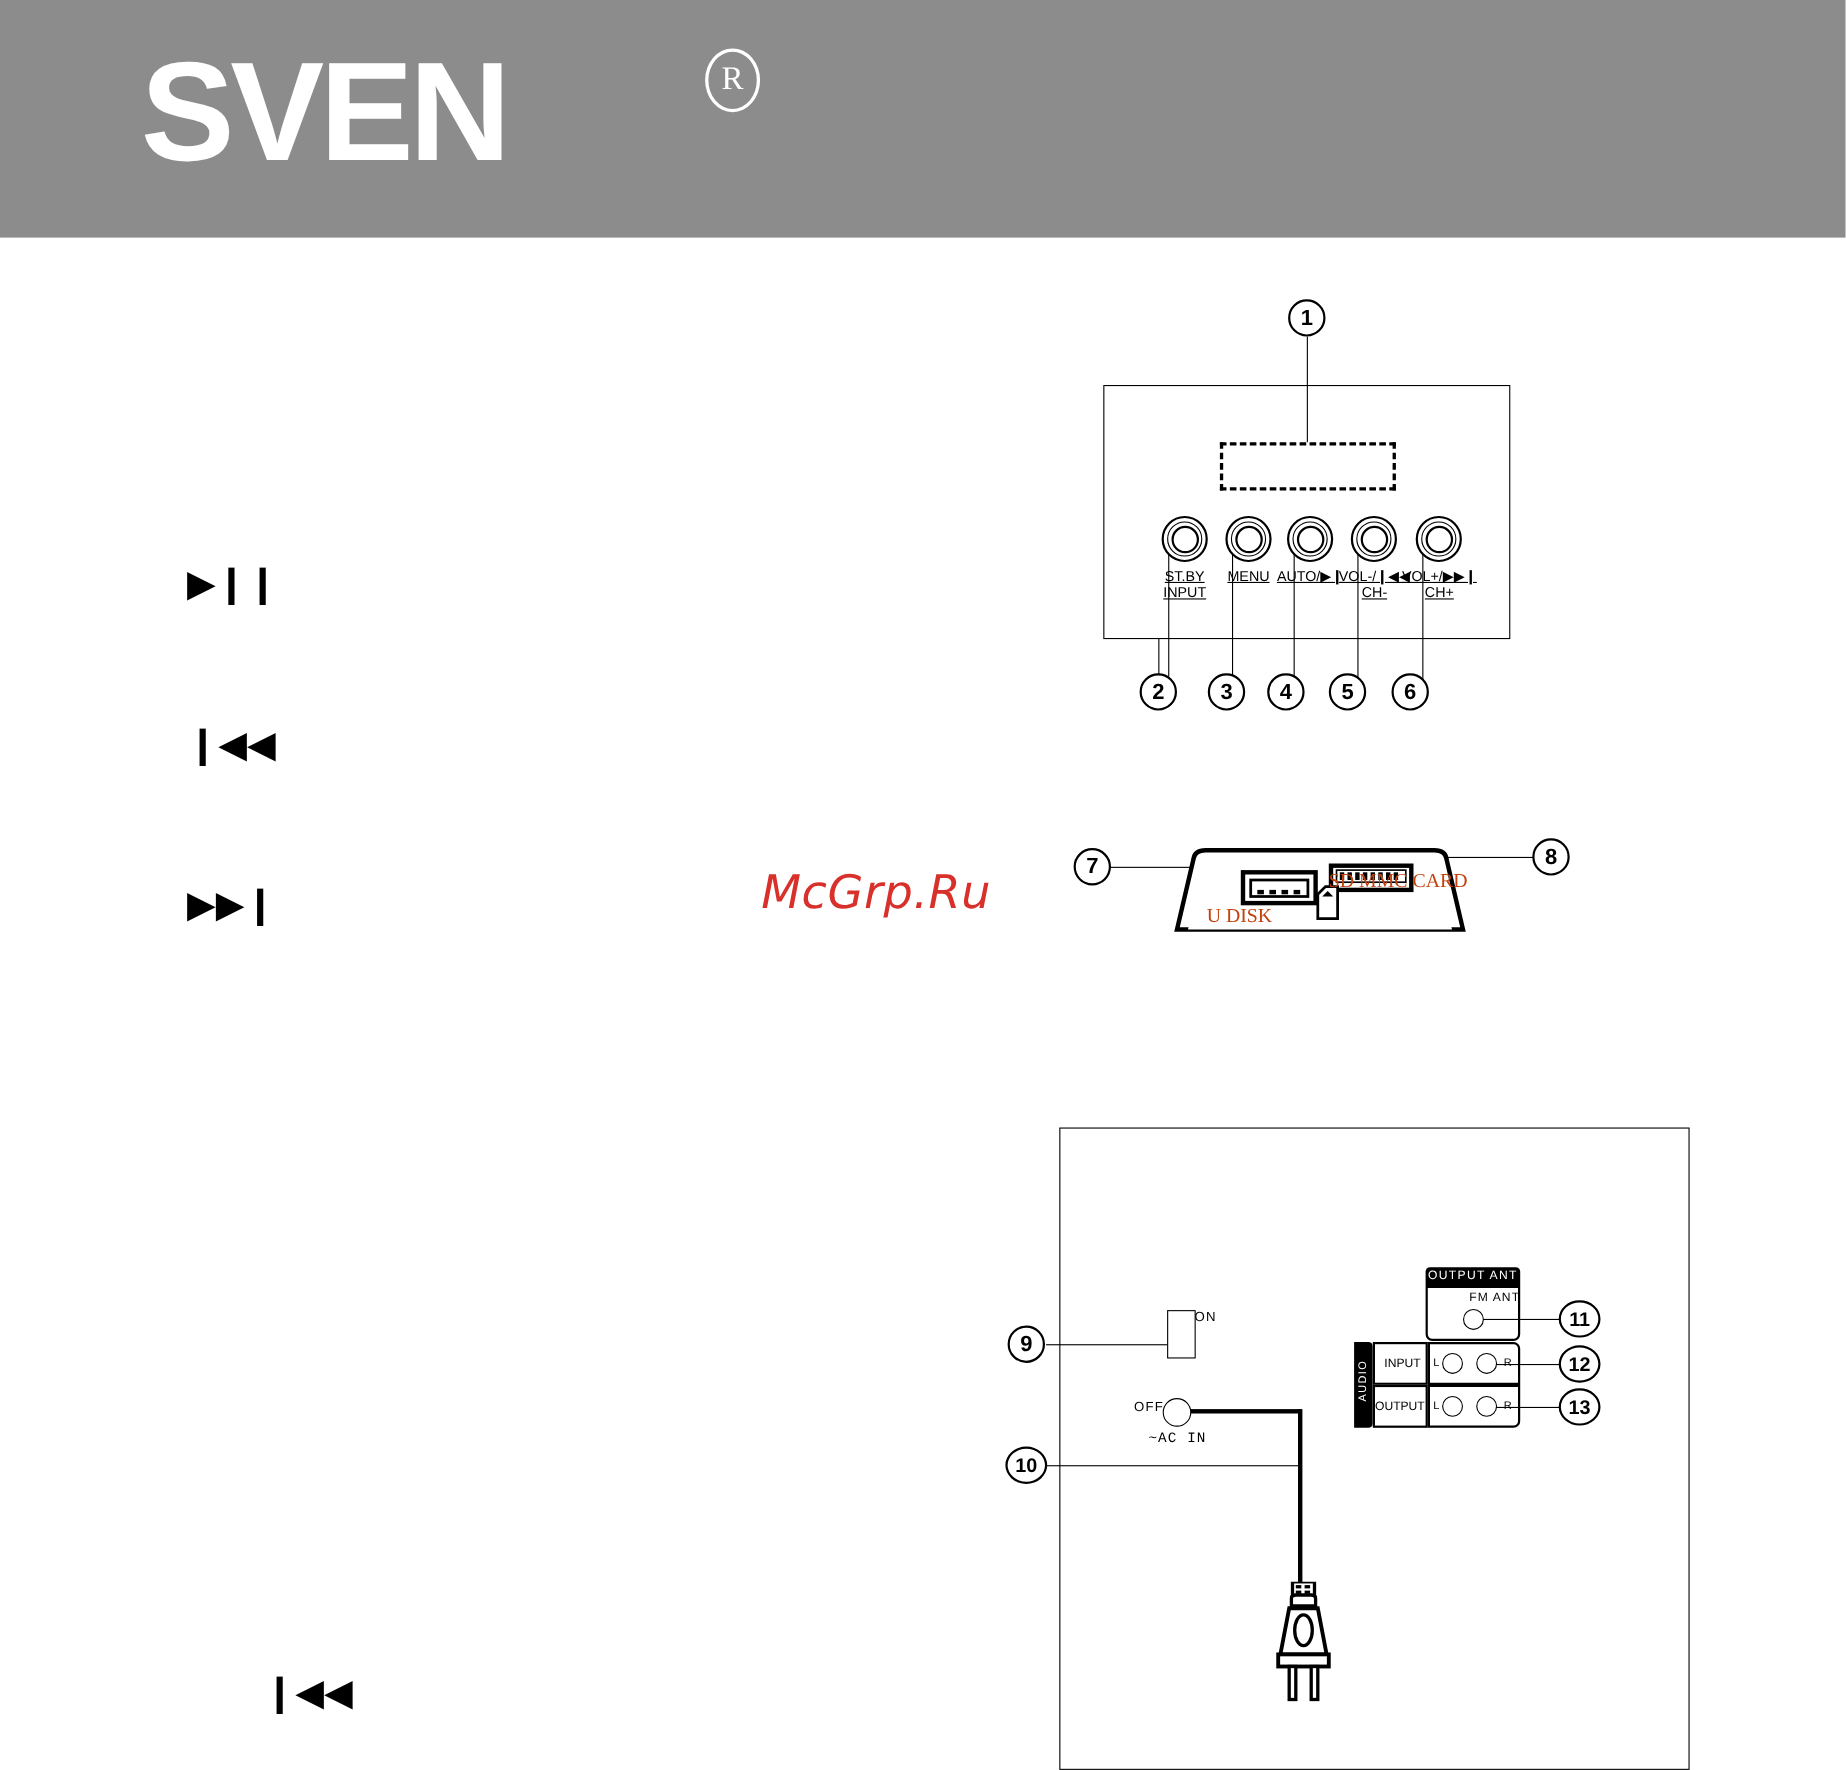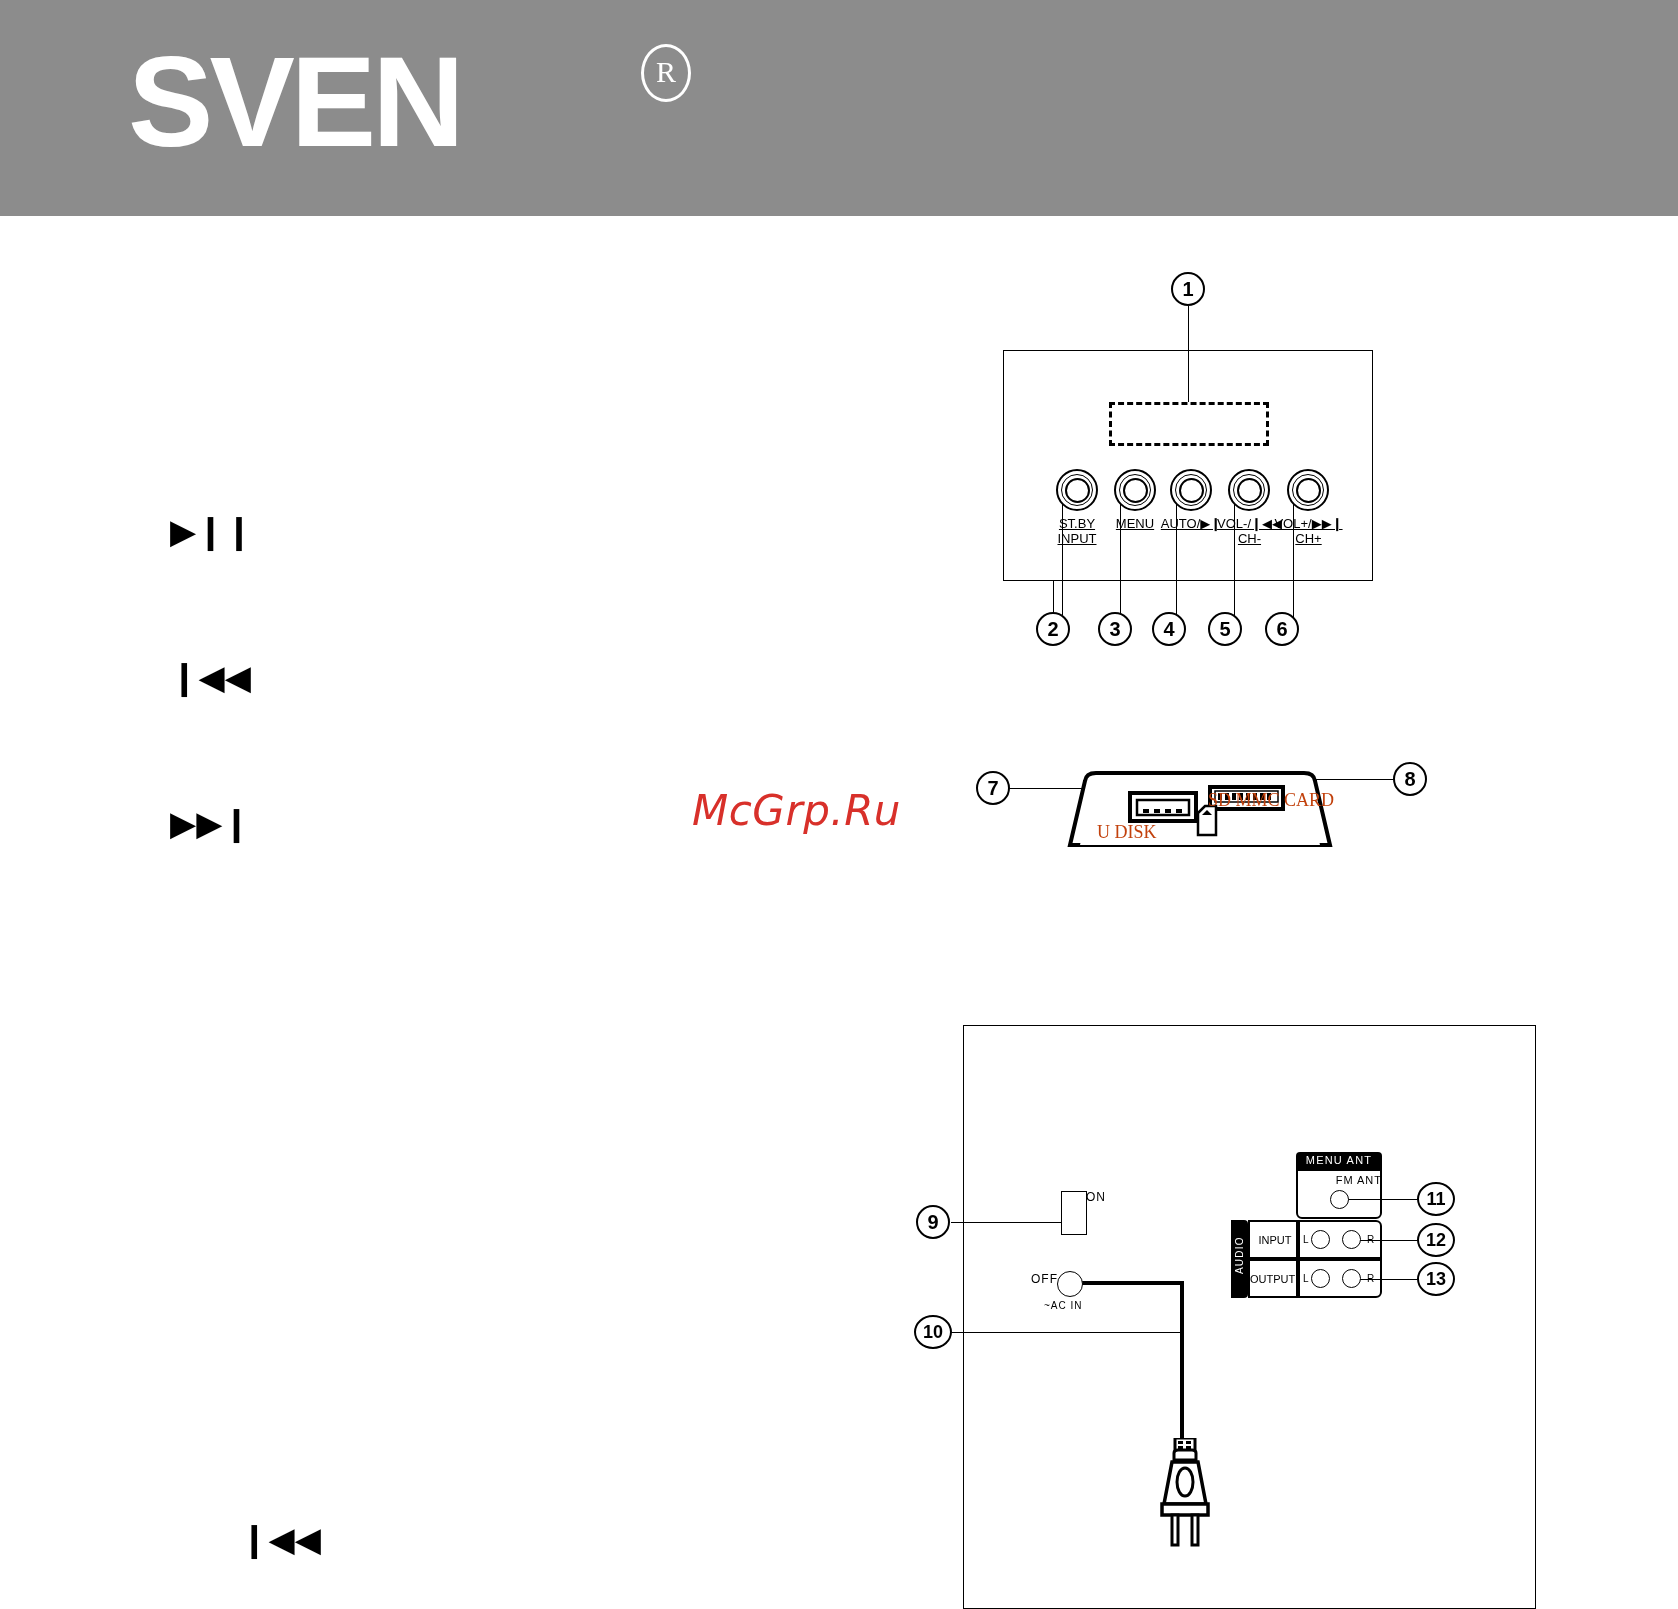--- a/index.html
+++ b/index.html
@@ -213,22 +213,22 @@
     border: 1.8px solid #000000;
     border-radius: 50%;
     background: #ffffff;
     box-sizing: border-box;
     z-index: 4;
   }
   #acin-label {
     position: absolute;
     left: 1044px;
     top: 1300px;
-    font-family: Liberation Sans, sans-serif;
-    font-size: 10px;
+    font-family: Liberation Mono, monospace;
+    font-size: 13px;
     letter-spacing: 1px;
     color: #000000;
     z-index: 4;
     white-space: nowrap;
   }
   .cord {
     position: absolute;
     border-left: 4px solid #000000;
     z-index: 3;
   }
@@ -404,21 +404,21 @@
     <rect x="28" y="8" width="5" height="3" fill="#000000"></rect>
     <rect x="36" y="8" width="5" height="3" fill="#000000"></rect>
     <path d="M 24 15 Q 24 12 28 12 L 42 12 Q 46 12 46 15 L 46 22 L 24 22 Z" fill="#ffffff" stroke="#000000" stroke-width="3"></path>
     <path d="M 22 24 L 48 24 L 56 66 L 14 66 Z" fill="#ffffff" stroke="#000000" stroke-width="3.5"></path>
     <ellipse cx="35" cy="44" rx="8" ry="14" fill="#ffffff" stroke="#000000" stroke-width="3"></ellipse>
     <rect x="12" y="66" width="46" height="11" fill="#ffffff" stroke="#000000" stroke-width="3.5"></rect>
     <rect x="22" y="77" width="6" height="30" fill="#ffffff" stroke="#000000" stroke-width="3"></rect>
     <rect x="42" y="77" width="6" height="30" fill="#ffffff" stroke="#000000" stroke-width="3"></rect>
   </svg>
 
-  <div class="blk-dark" style="left:1296px; top:1152px; width:86px; height:17px; line-height:17px; border-radius:4px 4px 0 0;">MENU ANT</div>
+  <div class="blk-dark" style="left:1296px; top:1152px; width:86px; height:17px; line-height:17px; border-radius:4px 4px 0 0;">OUTPUT ANT</div>
 
   <div class="blk-light" style="left:1296px; top:1169px; width:86px; height:50px; border-radius:0 0 6px 6px;"></div>
   <div style="position:absolute; left:1296px; top:1174px; width:86px; text-align:right; font-family:'Liberation Sans',sans-serif; font-size:11px; letter-spacing:1px; color:#000; z-index:5;">FM ANT</div>
   <div class="jack" style="left:1330px; top:1190px; z-index:5;"></div>
   <div class="lead-h" style="left:1345px; top:1199px; width:86px;"></div>
   <div class="callout wide" style="left:1417px; top:1182px;">11</div>
 
   <div class="vert-audio" style="left:1231px; top:1220px; width:17px; height:78px; line-height:17px; padding-top:8px;">AUDIO</div>
 
   <div class="blk-light" style="left:1248px; top:1220px; width:50px; height:39px;">

